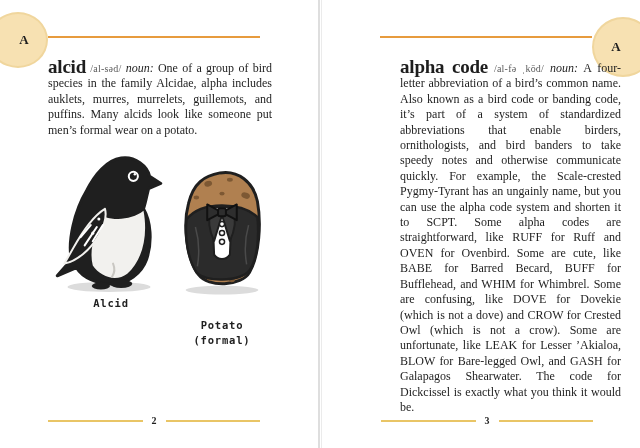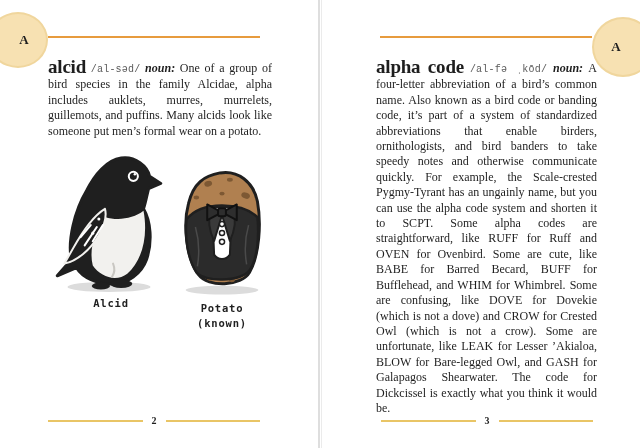--- a/index.html
+++ b/index.html
@@ -23,36 +23,36 @@
   .tab-left .tab-letter{transform:translateX(6px);}
   .tab-right{right:-14px;top:17px;width:58px;height:56px;}
   .tab-right .tab-letter{transform:translateX(-7px);}
 
   .rule-top{position:absolute;height:2px;background:#E79B3D;}
   .rule-top-left{left:48px;top:36px;width:212px;}
   .rule-top-right{left:380px;top:36px;width:212px;}
 
   .entry{position:absolute;top:49px;text-align:justify;font-size:12px;line-height:15.4px;}
   .entry-left{left:48px;width:224px;}
-  .entry-right{left:376px;width:221px;}
+  .entry-right{left:400px;width:221px;}
   .headword{font-weight:bold;font-size:19px;letter-spacing:-0.2px;line-height:0;vertical-align:-1px;}
-  .pron{font-family:Liberation Mono, monospace;font-size:10px;color:#5A5A5A;letter-spacing:0.2px;margin-top:9px;}
-  .pos{font-weight:bold;font-style:italic;}
+  .pron{font-family:Liberation Serif, serif;font-size:10px;color:#5A5A5A;letter-spacing:0.2px;margin-top:9px;}
+  .pos{font-weight:normal;font-style:italic;}
 
   .figure{position:absolute;left:50px;top:152px;width:226px;height:186px;}
   .fig-svg{position:absolute;}
   .bird-svg{left:2px;top:0px;width:114px;height:142px;}
   .potato-svg{left:124px;top:16px;width:96px;height:128px;}
   .caption{
     position:absolute;text-align:center;
     font-family:"DejaVu Sans Mono", monospace;font-weight:bold;
     font-size:10.5px;line-height:15px;letter-spacing:0.8px;color:#1F1F1F;
   }
   .caption-bird{left:0px;top:144px;width:122px;}
-  .caption-potato{left:120px;top:149px;width:104px;}
+  .caption-potato{left:120px;top:166px;width:104px;}
 
   .footer{
     position:absolute;top:414px;height:14px;
     display:flex;align-items:center;
   }
   .footer-left{left:48px;width:212px;}
   .footer-right{left:381px;width:212px;}
   .footer .foot-rule{flex:1;height:2px;background:#E9C566;}
   .page-num{
     padding:0 9px;font-family:"Liberation Serif", serif;
@@ -137,21 +137,21 @@
     <path d="M 48,45 L 33,37 L 33,53 Z" fill="#2E2E2E" stroke="#111111" stroke-width="2" stroke-linejoin="round"></path>
     <path d="M 48,45 L 63,37 L 63,53 Z" fill="#2E2E2E" stroke="#111111" stroke-width="2" stroke-linejoin="round"></path>
     <rect x="44" y="41" width="8" height="8" rx="2" fill="#2E2E2E" stroke="#111111" stroke-width="2"></rect>
   </svg>
 
   <div class="caption caption-bird">
     <div>Alcid</div>
   </div>
   <div class="caption caption-potato">
     <div>Potato</div>
-    <div>(known)</div>
+    <div>(formal)</div>
   </div>
 </div>
 
 <p class="entry entry-right"><span class="headword">alpha code</span> <span class="pron">/al-fə ˌkōd/</span> <span class="pos">noun:</span> <span class="definition">A four-letter abbreviation of a bird’s common name. Also known as a bird code or banding code, it’s part of a system of standardized abbreviations that enable birders, ornithologists, and bird banders to take speedy notes and otherwise communicate quickly. For example, the Scale-crested Pygmy-Tyrant has an ungainly name, but you can use the alpha code system and shorten it to SCPT. Some alpha codes are straightforward, like RUFF for Ruff and OVEN for Ovenbird. Some are cute, like BABE for Barred Becard, BUFF for Bufflehead, and WHIM for Whimbrel. Some are confusing, like DOVE for Dovekie (which is not a dove) and CROW for Crested Owl (which is not a crow). Some are unfortunate, like LEAK for Lesser ’Akialoa, BLOW for Bare-legged Owl, and GASH for Galapagos Shearwater. The code for Dickcissel is exactly what you think it would be.</span></p>
 
 <div class="footer footer-left">
   <div class="foot-rule"></div>
   <span class="page-num">2</span>
   <div class="foot-rule"></div>
 </div>

